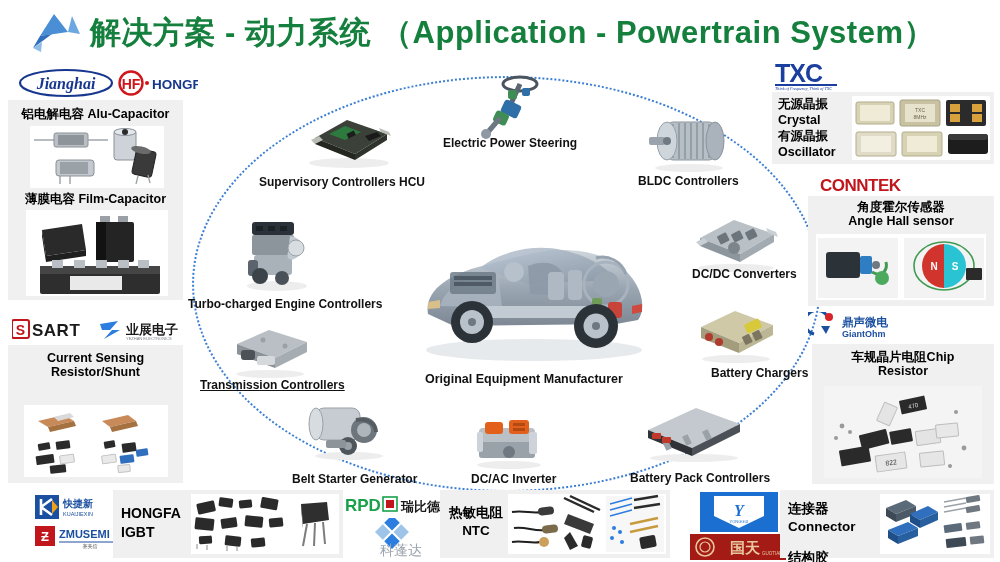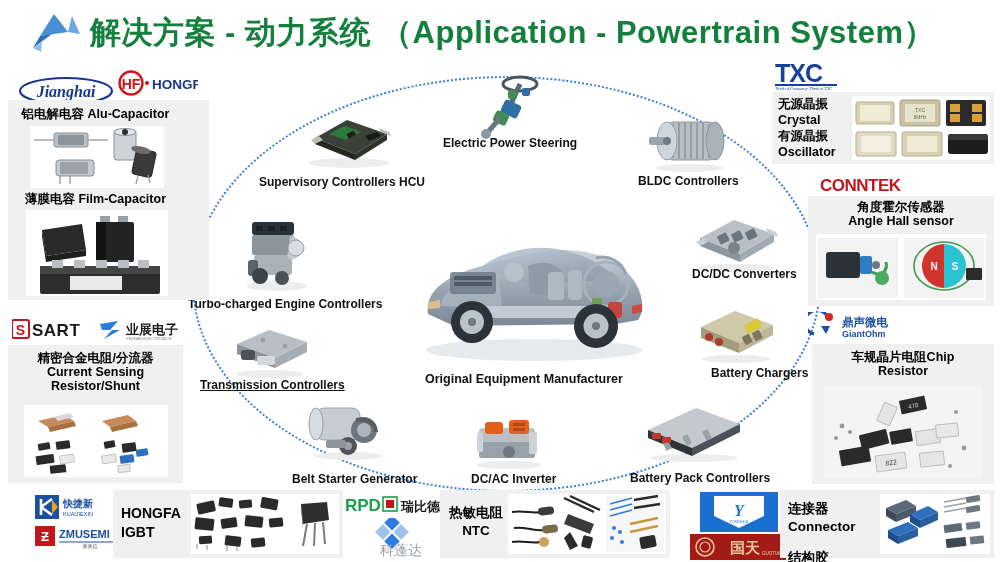--- a/index.html
+++ b/index.html
@@ -254,36 +254,36 @@
         <rect x="24" y="38" width="6" height="10" transform="rotate(-26 27 43)"></rect>
         <rect x="44" y="33" width="6" height="10" transform="rotate(-26 47 38)"></rect>
         <rect x="64" y="28" width="6" height="10" transform="rotate(-26 67 33)"></rect>
       </g>
       <rect x="12" y="31" width="9" height="6" rx="1" fill="#c0392b"></rect>
       <rect x="22" y="35" width="9" height="6" rx="1" fill="#c0392b"></rect>
     </svg>
   </div>
   <div class="node-label" style="left:630px;top:471px;font-size:12px;">Battery Pack Controllers</div>
 
-  <div class="logo-row" style="left:18px;top:76px;">
+  <div class="logo-row" style="left:18px;top:68px;">
     <svg width="96" height="30" viewBox="0 0 96 30" xmlns="http://www.w3.org/2000/svg">
       <ellipse cx="48" cy="15" rx="46" ry="13" fill="#ffffff" stroke="#17378f" stroke-width="2.2"></ellipse>
       <text x="48" y="21" font-family="'Liberation Serif',serif" font-style="italic" font-size="16" font-weight="bold" fill="#17378f" text-anchor="middle">Jianghai</text>
     </svg>
   </div>
   <div class="logo-row" style="left:118px;top:70px;">
     <svg width="80" height="26" viewBox="0 0 80 26" xmlns="http://www.w3.org/2000/svg">
       <circle cx="13" cy="13" r="11.5" fill="none" stroke="#d0161b" stroke-width="2.4"></circle>
       <text x="13" y="19" font-size="14" font-weight="bold" fill="#d0161b" text-anchor="middle" font-family="'Liberation Sans',sans-serif">HF</text>
       <circle cx="29" cy="13" r="2" fill="#d0161b"></circle>
       <text x="34" y="19" font-size="13.5" font-weight="bold" fill="#17378f" font-family="'Liberation Sans',sans-serif">HONGFA</text>
     </svg>
   </div>
 
-  <div class="panel" style="left:8px;top:100px;width:201px;height:200px;">
+  <div class="panel" style="left:8px;top:100px;width:175px;height:200px;">
     <div class="panel-title" style="position:absolute;left:0;top:7px;width:175px;font-size:12.5px;">
       <span>铝电解电容</span>
       <span>Alu-Capacitor</span>
     </div>
     <div class="ph" style="left:22px;top:26px;width:134px;height:62px;">
       <svg width="134" height="62" viewBox="0 0 134 62" xmlns="http://www.w3.org/2000/svg">
         <rect width="134" height="62" fill="#ffffff"></rect>
         <line x1="4" y1="14" x2="24" y2="14" stroke="#9aa0a5" stroke-width="1.4"></line>
         <rect x="24" y="7" width="34" height="14" rx="2" fill="#b9bfc4" stroke="#8a9197"></rect>
         <rect x="28" y="9" width="26" height="10" fill="#8d949a"></rect>
@@ -339,21 +339,20 @@
   <div class="logo-row" style="left:98px;top:318px;">
     <svg width="86" height="24" viewBox="0 0 86 24" xmlns="http://www.w3.org/2000/svg">
       <path d="M2 6 L20 3 L12 12 L22 12 L6 21 L14 12 L4 12 Z" fill="#2b7de0"></path>
       <text x="28" y="16" font-size="13" font-weight="bold" fill="#1a1a1a" font-family="'Liberation Sans',sans-serif">业展电子</text>
       <text x="28" y="22" font-size="4" fill="#7b828a" font-family="'Liberation Sans',sans-serif">YEZHAN ELECTRONICS</text>
     </svg>
   </div>
 
   <div class="panel" style="left:8px;top:345px;width:175px;height:138px;">
     <div class="panel-title" style="position:absolute;left:0;top:6px;width:175px;font-size:12.5px;">
-      <div>精密合金电阻/分流器</div>
       <div style="font-size:12.5px;">Current Sensing</div>
       <div style="font-size:12.5px;">Resistor/Shunt</div>
     </div>
     <div class="ph" style="left:16px;top:60px;width:144px;height:72px;">
       <svg width="144" height="72" viewBox="0 0 144 72" xmlns="http://www.w3.org/2000/svg">
         <rect width="144" height="72" fill="#ffffff"></rect>
         <path d="M14 16 L40 10 L50 16 L24 22 Z" fill="#c98a5a"></path>
         <path d="M24 22 L50 16 L52 21 L26 27 Z" fill="#a5713f"></path>
         <path d="M30 12 L46 8 L50 12 L34 16 Z" fill="#d9d9d9"></path>
         <path d="M78 16 L104 10 L112 16 L86 22 Z" fill="#c98a5a"></path>

